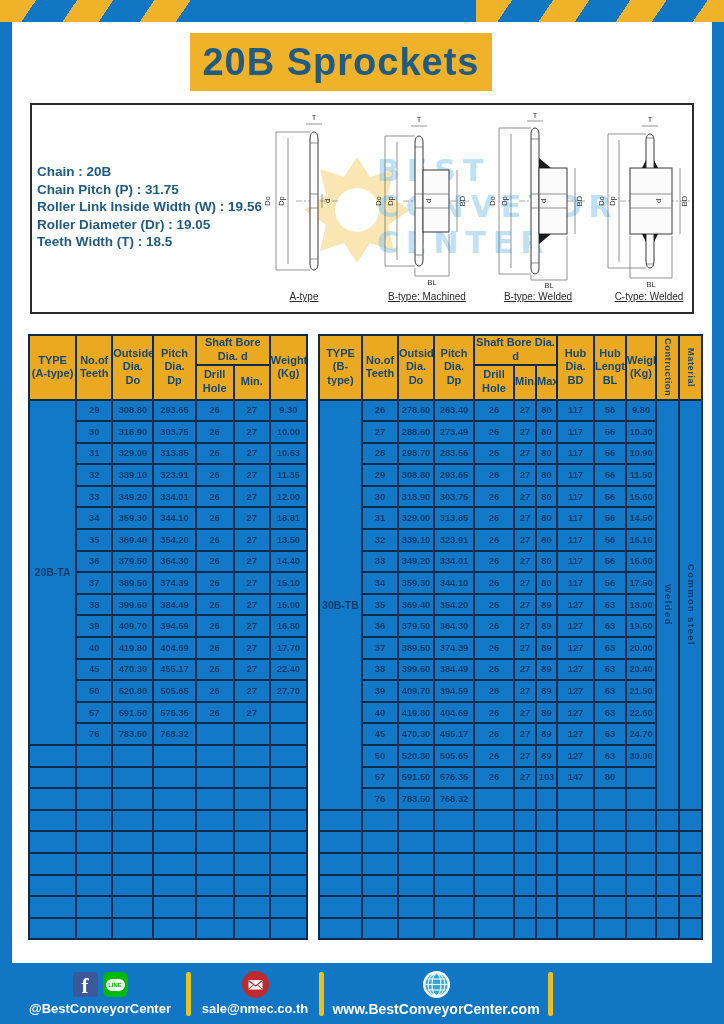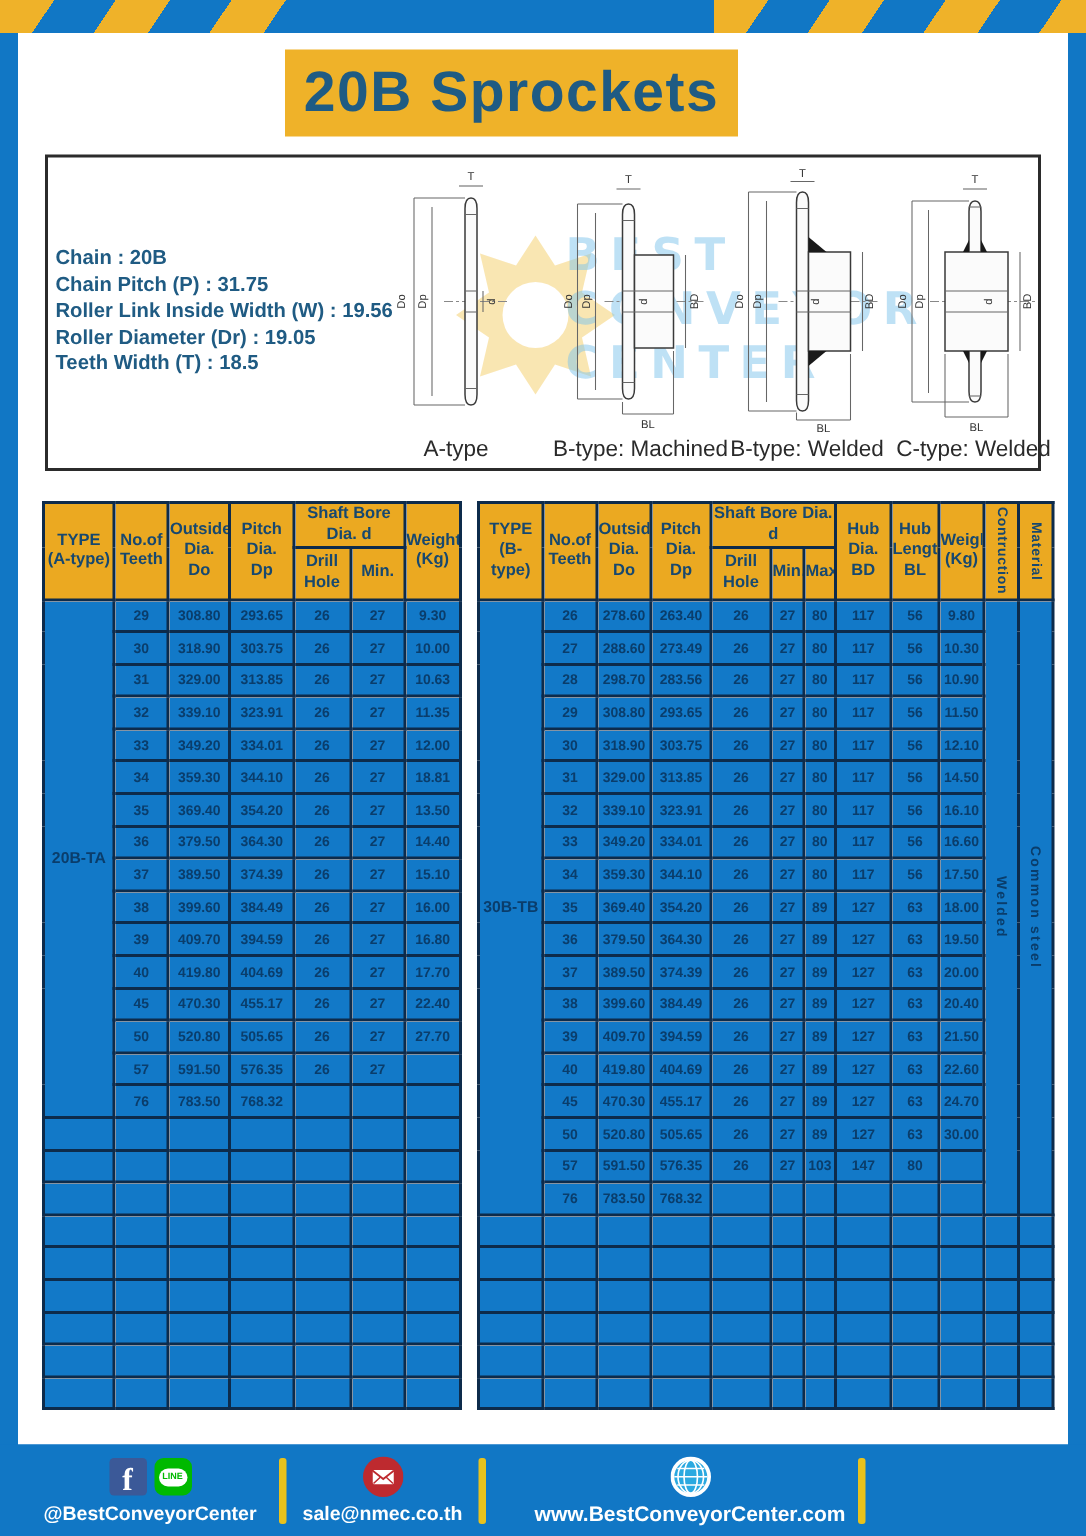--- a/index.html
+++ b/index.html
@@ -14,39 +14,39 @@
   .spec-box{position:absolute;left:30px;top:103px;width:664px;height:211px;background:#fff;
         border:2px solid #2b2b2b;box-sizing:border-box;}
   .wm{position:absolute;left:250px;top:40px;width:400px;height:160px;pointer-events:none;}
   .wm-blob{position:absolute;left:20px;top:10px;opacity:.42;}
   .wm-text{position:absolute;left:95px;top:8px;color:rgba(125,195,235,.5);font-weight:bold;
         font-size:30px;line-height:36px;letter-spacing:7px;font-family:"DejaVu Sans",sans-serif;}
   .spec-lines{position:absolute;left:5px;top:58px;color:#1F5B83;font-weight:bold;font-size:13.5px;
         line-height:17.5px;white-space:nowrap;}
   .fig{position:absolute;top:7px;height:196px;display:flex;flex-direction:column;align-items:center;}
   .fig svg{flex:0 0 auto;}
-  .fig-cap{font-size:15px;color:#2a2a2a;font-weight:500;margin-top:1px;white-space:nowrap;}
+  .fig-cap{font-size:10px;color:#2a2a2a;font-weight:500;margin-top:1px;white-space:nowrap;text-decoration:underline;}
   .dwg{stroke:#3a3a3a;stroke-width:1;fill:#fbfbfb;}
   .dim{stroke:#666;stroke-width:.7;fill:none;}
   .cl{stroke:#888;stroke-width:.7;stroke-dasharray:6 2 2 2;fill:none;}
   .dtx{font-size:7.5px;fill:#333;font-family:"Liberation Sans",sans-serif;}
   table{border-collapse:collapse;table-layout:fixed;position:absolute;top:334px;}
   #tableA{left:28px;width:280px;}
   #tableB{left:318px;width:381px;}
   th,td{border:2px solid #0D2B4B;text-align:center;vertical-align:middle;padding:0;overflow:hidden;}
   th{background:#EBA921;color:#17486F;font-size:11px;font-weight:bold;white-space:pre-line;line-height:1.25;}
   tr.h1 th{height:22px;} tr.h2 th{height:33px;}
   th.vert{writing-mode:vertical-rl;white-space:normal;font-size:9.3px;letter-spacing:.5px;}
   td{background:#1279C8;color:#0A3D6B;font-size:9.3px;font-weight:bold;height:19.6px;}
   td.type-cell{font-size:10.5px;text-align:center;}
   td.vert-val{writing-mode:vertical-rl;letter-spacing:1.5px;font-size:9.3px;}
   .footer{position:absolute;left:0;top:963px;width:724px;height:61px;background:#1177C5;
         display:flex;align-items:center;}
   .fsec{display:flex;flex-direction:column;align-items:center;justify-content:center;gap:3px;height:100%;}
-  .s1{flex:0 0 172px;} .s2{flex:0 0 128px;} .s3{flex:0 0 224px;padding-left:24px;} .s4{flex:1 1 auto;}
+  .s1{flex:0 0 172px;} .s2{flex:0 0 128px;} .s3{flex:0 0 224px;} .s4{flex:1 1 auto;}
   .fdiv{flex:0 0 5px;height:44px;background:#E9C21C;border-radius:2px;}
   .icons{display:flex;gap:5px;align-items:center;height:27px;}
   .flabel{font-size:13px;font-weight:bold;color:#fff;white-space:nowrap;}
   .s3 .flabel{font-size:14px;} .s4 .flabel{font-size:13.5px;}
   .fb-icon{width:25px;height:25px;background:#3B5998;border-radius:3px;display:flex;
         align-items:flex-end;justify-content:center;overflow:hidden;}
   .fb-icon span{color:#fff;font-family:"Liberation Serif",serif;font-weight:bold;font-size:21px;line-height:22px;}
   .line-icon{width:25px;height:25px;background:#00B900;border-radius:6px;display:flex;
         align-items:center;justify-content:center;}
   .line-bubble{width:19px;height:12px;background:#fff;border-radius:6px;display:flex;
@@ -536,21 +536,21 @@
         </tr>
         <tr>
           <td>30</td>
           <td>318.90</td>
           <td>303.75</td>
           <td>26</td>
           <td>27</td>
           <td>80</td>
           <td>117</td>
           <td>56</td>
-          <td>12.10</td>
+          <td>15.60</td>
         </tr>
         <tr>
           <td>31</td>
           <td>329.00</td>
           <td>313.85</td>
           <td>26</td>
           <td>27</td>
           <td>80</td>
           <td>117</td>
           <td>56</td>

